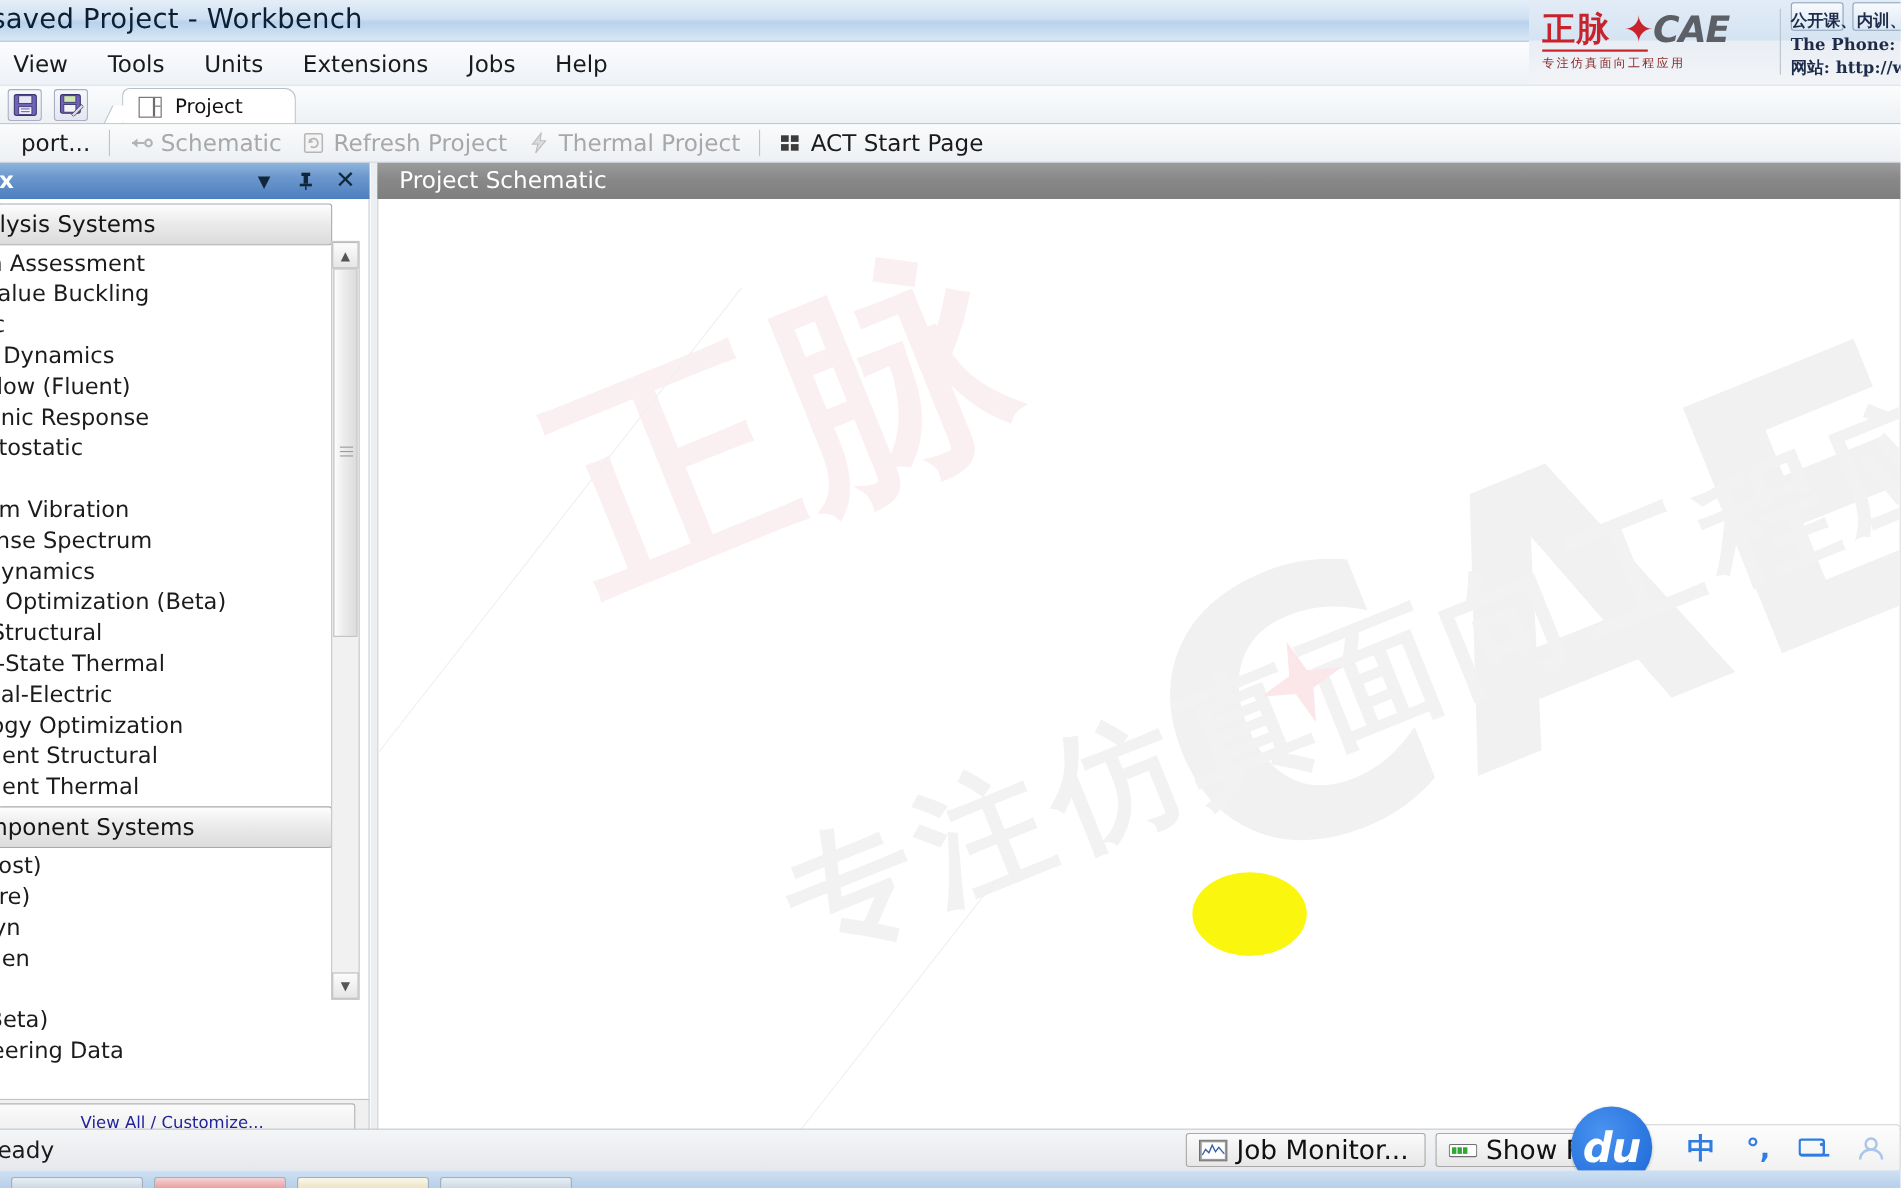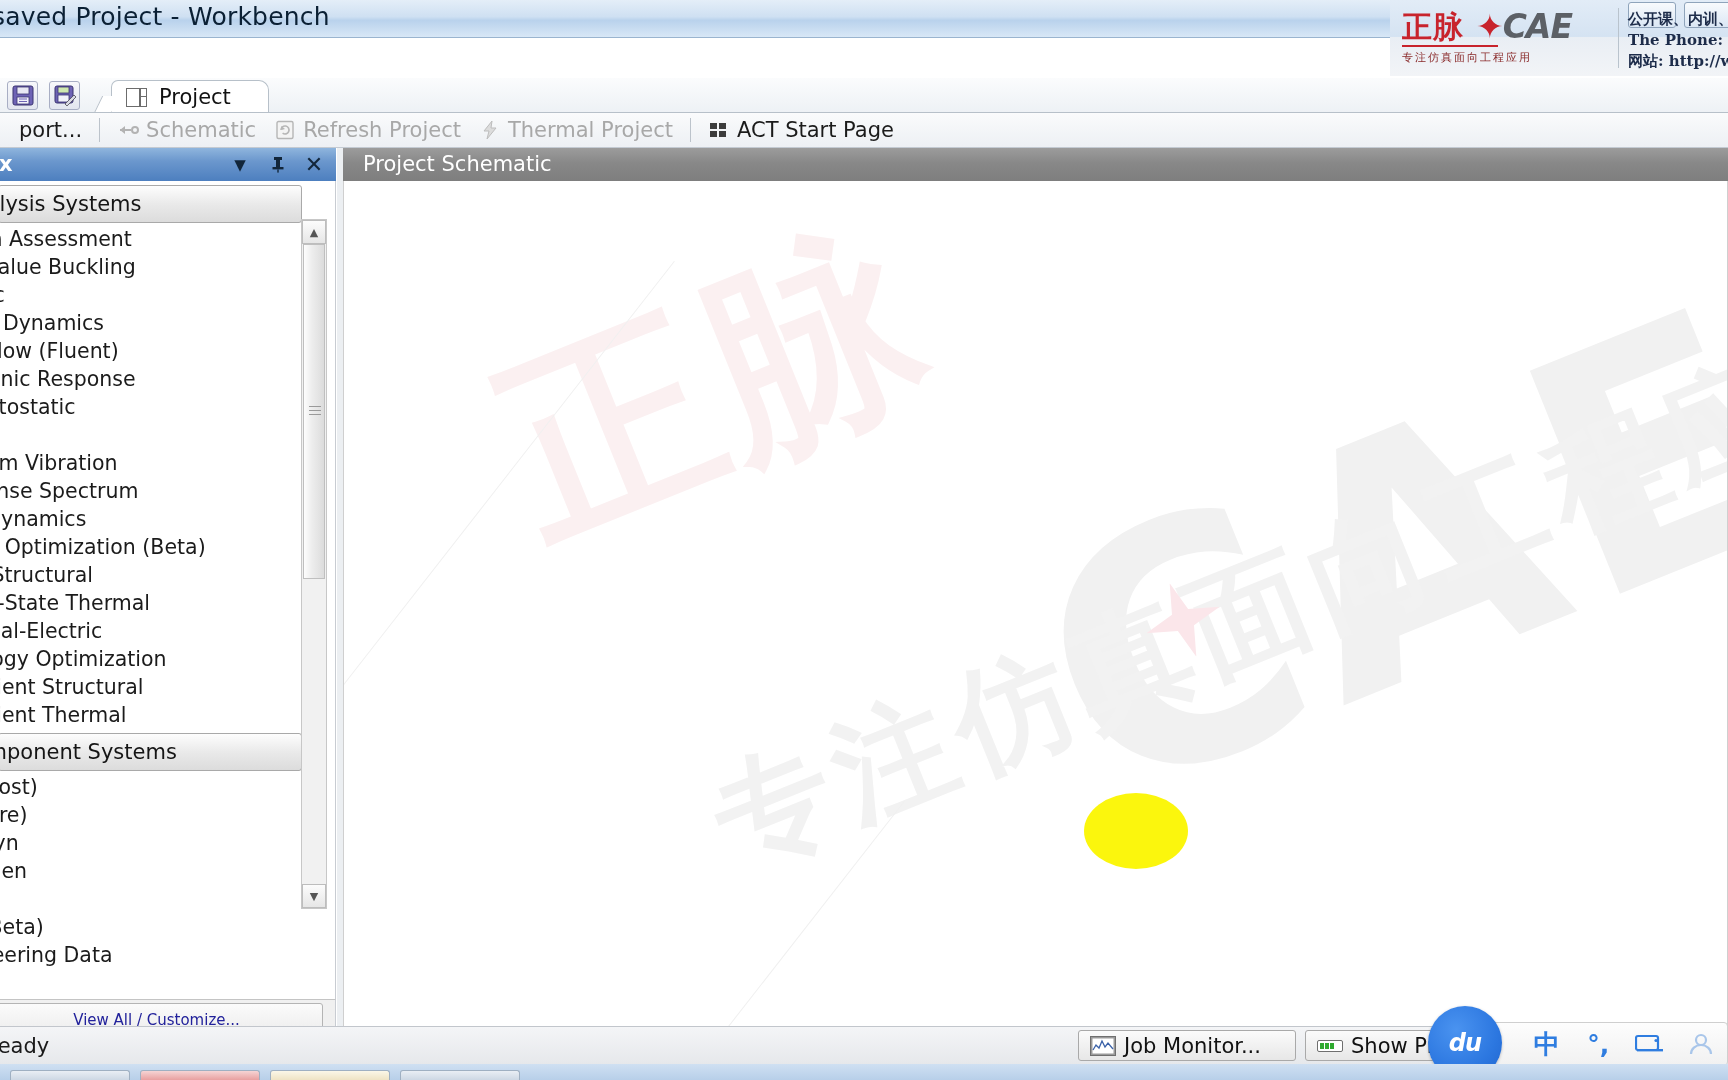--- a/index.html
+++ b/index.html
@@ -87,21 +87,21 @@
     position: relative; flex: none;
   }
   .tab-icon:after {
     content: ""; position: absolute; right: 5px; top: 0; bottom: 0;
     width: 1.6px; background: #6c6c6c;
   }
   .tab-icon:before {
     content: ""; position: absolute; right: 0; top: 7px;
     width: 5px; height: 1.6px; background: #6c6c6c;
   }
-  .tab-label { margin-left: 12px; font-size: 21px; color: #111; }
+  .tab-label { margin-left: 12px; font-size: 18px; color: #111; }
 
   
   .toolbar {
     position: absolute; left: 0; top: 113px;
     width: 1728px; height: 35px;
     background: linear-gradient(to bottom, #fafbfc 0%, #edf0f4 100%);
     border-bottom: 1px solid #c3cad2;
     display: flex; align-items: center; padding-left: 22px;
   }
   .tb-item {
@@ -286,21 +286,21 @@
   .status-text {
     position: absolute; left: -16px; top: 7px;
     font-size: 21px; color: #1a1a1a; white-space: nowrap;
   }
   .status-btn {
     position: absolute; top: 3px; height: 31px;
     background: linear-gradient(to bottom,#fbfbfb,#e7e7e7);
     border: 1px solid #a9a9a9; border-radius: 3px;
     display: flex; align-items: center; padding: 0 11px;
   }
-  .status-btn span { font-size: 21px; color: #111; white-space: nowrap; }
+  .status-btn span { font-size: 24px; color: #111; white-space: nowrap; }
   #btn-job-monitor { left: 1078px; width: 218px; }
   #btn-show-progress { left: 1305px; width: 190px; overflow: hidden; }
   .sb-ico { width: 26px; height: 20px; margin-right: 8px; flex: none; }
 
   .win-bottom {
     position: absolute; left: 0; top: 1064px;
     width: 1728px; height: 16px;
     background: linear-gradient(to bottom,#cfe0f2,#b7cfe9);
   }
   .taskbar-peek {
@@ -325,21 +325,21 @@
     border: 1px solid #cfcfcf;
     border-radius: 4px;
     display: flex; align-items: center;
   }
   .ime-logo {
     position: absolute; left: 1428px; top: 1006px;
     width: 74px; height: 74px;
     border-radius: 50%;
     background: radial-gradient(circle at 38% 32%, #4a93f0 0%, #2c77e0 60%, #1f63cc 100%);
     display: flex; align-items: center; justify-content: center;
-    color: #fff; font-size: 24px; font-weight: bold;
+    color: #fff; font-size: 38px; font-weight: bold;
     font-style: italic;
     letter-spacing: -1px;
     box-shadow: 0 1px 3px rgba(0,0,0,.25);
   }
   .ime-item {
     width: 56px; height: 40px;
     display: flex; align-items: center; justify-content: center;
     color: #2f7de0;
   }
   .ime-item.cn { font-size: 26px; font-weight: bold; }
@@ -388,20 +388,30 @@
 </style>
 </head>
 <body>
 
 <div id="app">
 
   <div class="titlebar">
     <div class="titlebar-text">saved Project - Workbench</div>
   </div>
 
+  <div class="menubar">
+    <div class="menu-items">
+      <div class="menu-item">View</div>
+      <div class="menu-item">Tools</div>
+      <div class="menu-item">Units</div>
+      <div class="menu-item">Extensions</div>
+      <div class="menu-item">Jobs</div>
+      <div class="menu-item">Help</div>
+    </div>
+  </div>
 
   <div class="tabrow">
     <div class="qa-btn" id="qa-save">
       <svg width="22" height="21" viewBox="0 0 22 21">
         <rect x="1" y="1" width="20" height="19" rx="2" fill="#6e63b5" stroke="#3b3470"></rect>
         <rect x="5" y="2" width="12" height="7" fill="#e8e8f4" stroke="#3b3470" stroke-width="0.8"></rect>
         <rect x="5" y="12" width="12" height="7" fill="#f2f2fa" stroke="#3b3470" stroke-width="0.8"></rect>
         <rect x="7" y="13.5" width="8" height="1" fill="#6e63b5"></rect>
         <rect x="7" y="16" width="8" height="1" fill="#6e63b5"></rect>
       </svg>

